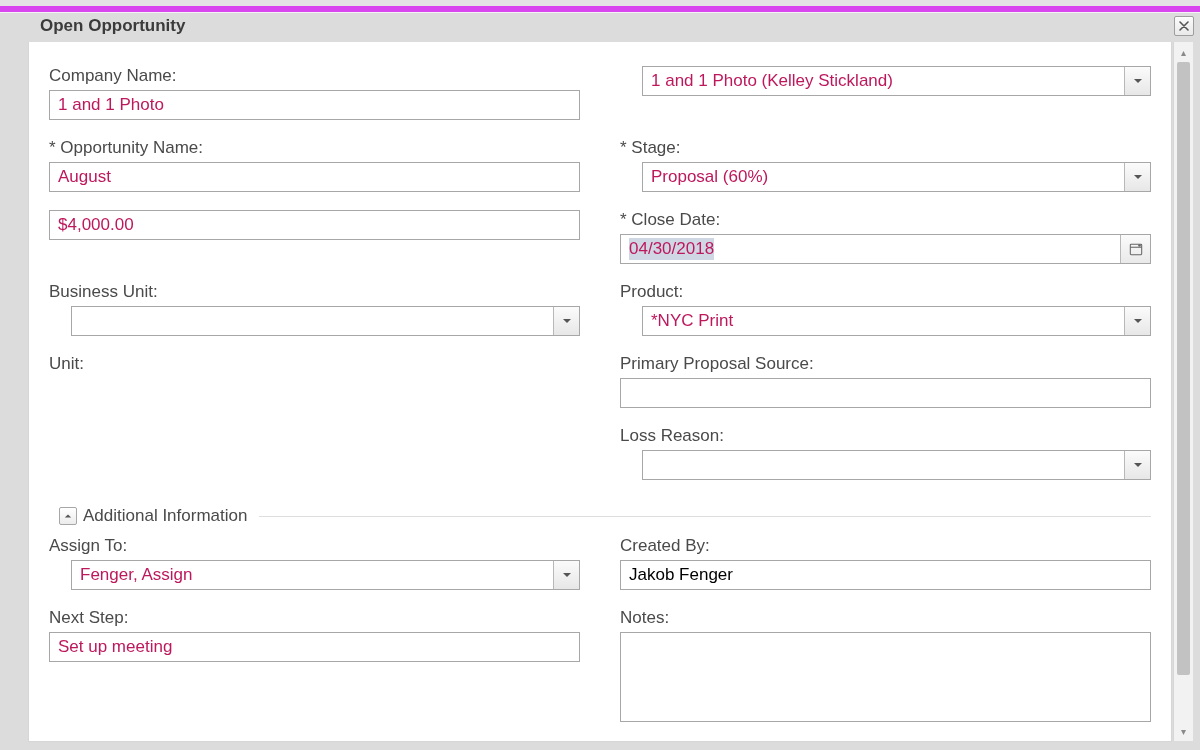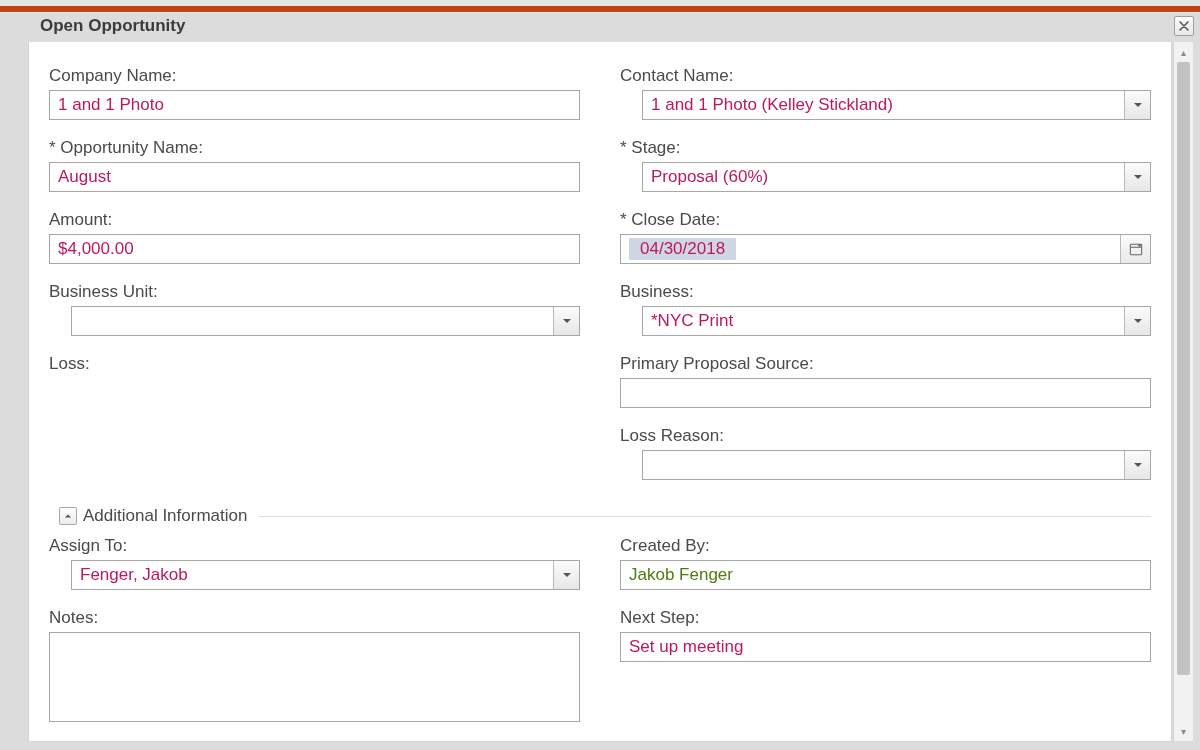--- a/index.html
+++ b/index.html
@@ -9,21 +9,21 @@
     font-size: 17px;
     background: #e4e4e4;
     color: #4a4a4a;
     overflow: hidden;
   }
 
   
   .dialog {
     position: relative;
     margin-top: 6px;
-    border-top: 6px solid #c2410c;
+    border-top: 6px solid #d946ef;
     background: #dcdcdc;
     height: 744px;
   }
   .dialog::before { 
     content: "";
     position: absolute; top:0; left:0; right:0; height:1px;
     background:#f4f4f4;
   }
   .titlebar {
     display: flex; align-items:center;
@@ -92,36 +92,36 @@
 
   
   .textbox, .combo, .datebox {
     height: 30px;
     border:1px solid #a7a7a7;
     background:#fff;
     display:flex; align-items:center;
     font-size:17px; color:#be185d;
   }
   .textbox { padding: 0 8px; }
-  .textbox.readonly { color:#4d7c0f; }
+  .textbox.readonly { color:#000000; }
   .combo { padding-left:8px;margin-left:22px; }
   .combo .combo-val { flex:1; height:100%; display:flex; align-items:center; overflow:hidden; white-space:nowrap; }
   .caret-btn {
     width:26px; height:100%;
     border-left:1px solid #b8b8b8;
     background:linear-gradient(#fbfbfb,#e7e7e7);
     display:flex; align-items:center; justify-content:center;
     cursor:pointer;
   }
   .caret-btn svg { width:10px; height:10px; fill:#555; }
   .datebox { padding-left:8px; background:#fff; }
   .datebox .date-val { flex:1; height:100%; display:flex; align-items:center; }
   .date-val .sel {
     background:#cfd7e5; 
-    padding:1px 11px;
+    padding:1px 0;
   }
   .datebox .calbtn {
     width:30px; height:100%;
     border-left:1px solid #b8b8b8;
     background:linear-gradient(#fbfbfb,#e9e9e9);
     display:flex; align-items:center; justify-content:center;
     cursor:pointer;
   }
   .datebox .calbtn svg { width:14px; height:14px; stroke:#666; fill:none; }
 
@@ -199,21 +199,20 @@
 
       <div class="form-grid">
 
         <div class="field">
           <span class="field-label">Company Name:</span>
           <div class="textbox">
               <span>1 and 1 Photo</span>
             </div>
         </div>
         <div class="field">
-          <span class="field-label">Contact Name:</span>
           <div class="combo">
             <span class="combo-val">1 and 1 Photo (Kelley Stickland)</span>
             <div class="caret-btn">
                 <svg viewBox="0 0 10 10">
                   <path d="M1 3 L5 7 L9 3 Z"></path>
                 </svg>
               </div>
           </div>
         </div>
 
@@ -229,21 +228,20 @@
             <span class="combo-val">Proposal (60%)</span>
             <div class="caret-btn">
                 <svg viewBox="0 0 10 10">
                   <path d="M1 3 L5 7 L9 3 Z"></path>
                 </svg>
               </div>
           </div>
         </div>
 
         <div class="field">
-          <span class="field-label">Amount:</span>
           <div class="textbox">
               <span>$4,000.00</span>
             </div>
         </div>
         <div class="field">
           <span class="field-label">* Close Date:</span>
           <div class="datebox">
             <span class="date-val">
                 <span class="sel">04/30/2018</span>
               </span>
@@ -262,33 +260,33 @@
           <div class="combo">
             <span class="combo-val"></span>
             <div class="caret-btn">
                 <svg viewBox="0 0 10 10">
                   <path d="M1 3 L5 7 L9 3 Z"></path>
                 </svg>
               </div>
           </div>
         </div>
         <div class="field">
-          <span class="field-label">Business:</span>
+          <span class="field-label">Product:</span>
           <div class="combo">
             <span class="combo-val">*NYC Print</span>
             <div class="caret-btn">
                 <svg viewBox="0 0 10 10">
                   <path d="M1 3 L5 7 L9 3 Z"></path>
                 </svg>
               </div>
           </div>
         </div>
 
         <div class="field">
-          <span class="field-label">Loss:</span>
+          <span class="field-label">Unit:</span>
         </div>
         <div class="field">
           <span class="field-label">Primary Proposal Source:</span>
           <div class="textbox">
               <span></span>
             </div>
         </div>
 
         <div class="spacer"></div>
         <div class="field">
@@ -313,44 +311,44 @@
               </svg>
           </div>
           <span>Additional Information</span>
         </div>
 
         <div class="form-grid">
 
           <div class="field">
             <span class="field-label">Assign To:</span>
             <div class="combo">
-              <span class="combo-val">Fenger, Jakob</span>
+              <span class="combo-val">Fenger, Assign</span>
               <div class="caret-btn">
                   <svg viewBox="0 0 10 10">
                     <path d="M1 3 L5 7 L9 3 Z"></path>
                   </svg>
                 </div>
             </div>
           </div>
           <div class="field">
             <span class="field-label">Created By:</span>
             <div class="textbox readonly">
                 <span>Jakob Fenger</span>
               </div>
           </div>
 
           <div class="field">
-            <span class="field-label">Notes:</span>
-            <textarea class="notes" style=""></textarea>
-          </div>
-          <div class="field">
             <span class="field-label">Next Step:</span>
             <div class="textbox">
                 <span>Set up meeting</span>
               </div>
           </div>
+          <div class="field">
+            <span class="field-label">Notes:</span>
+            <textarea class="notes" style=""></textarea>
+          </div>
 
         </div>
       </div>
 
     </div>
   </div>
 </div>
 
 </body></html>

